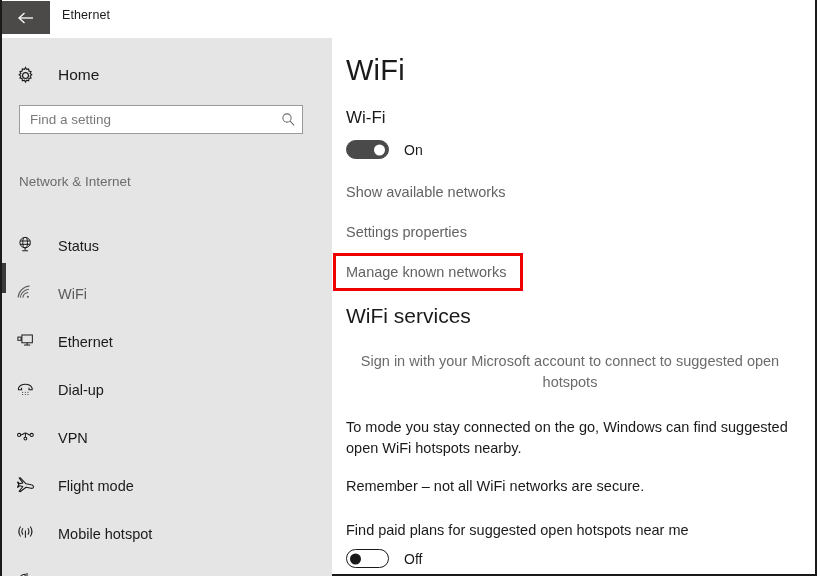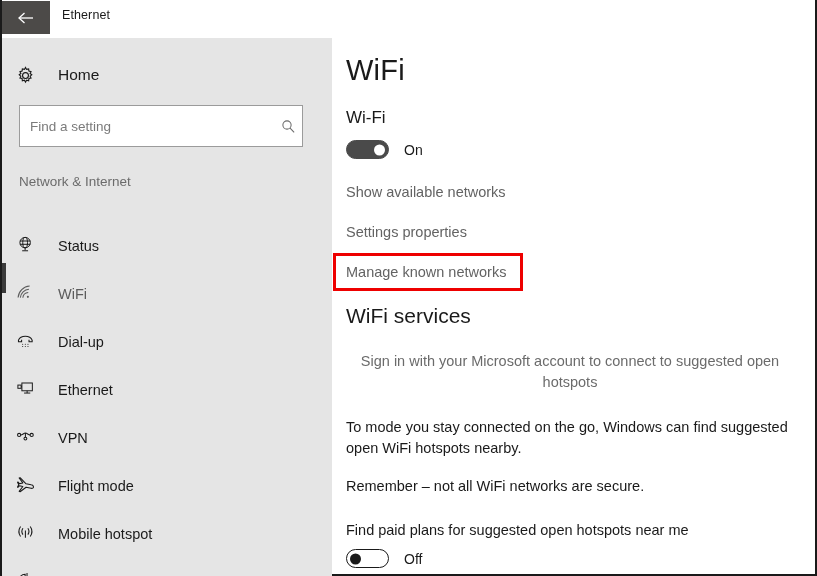--- a/index.html
+++ b/index.html
@@ -85,21 +85,21 @@
     font-size: 15.5px;
     color: #1a1a1a;
     margin-left: 10px;
   }
 
   .search-wrap {
     position: absolute;
     left: 17px;
     top: 67px;
     width: 284px;
-    height: 42px;
+    height: 29px;
     border: 1px solid #9b9b9b;
     box-sizing: border-box;
     background: #ffffff;
     display: flex;
     align-items: center;
   }
   .search-input {
     border: 0;
     outline: 0;
     background: transparent;
@@ -349,52 +349,52 @@
             <path d="M7.2 15.5 A6.2 6.2 0 0 1 12.9 10"></path>
             <circle cx="12.5" cy="14.6" r="1.1" fill="currentColor" stroke="none"></circle>
           </svg>
         </span>
         <span class="nav-label">WiFi</span>
       </div>
 
       <div class="nav-item">
 
         <span class="nav-icon">
+          <svg width="19" height="19" viewBox="0 0 20 20" fill="none" stroke="currentColor" stroke-width="1.05">
+            <rect x="6.2" y="4.2" width="11" height="8.2"></rect>
+            <line x1="8.5" y1="14.8" x2="15" y2="14.8"></line>
+            <line x1="11.7" y1="12.4" x2="11.7" y2="14.8"></line>
+            <rect x="2" y="6.4" width="3.4" height="3.4"></rect>
+            <line x1="5.4" y1="8.1" x2="6.2" y2="8.1"></line>
+          </svg>
+        </span>
+        <span class="nav-label">Ethernet</span>
+      </div>
+
+      <div class="nav-item">
+
+        <span class="nav-icon">
           <svg width="19" height="19" viewBox="0 0 20 20" fill="none" stroke="currentColor" stroke-width="1.1">
             <path d="M2.6 9.6 A7.6 6 0 0 1 17 9.6"></path>
             <path d="M2.6 9.6 L2.6 11.4 L5.9 11.4 L5.9 9.2"></path>
             <path d="M17 9.6 L17 11.4 L13.7 11.4 L13.7 9.2"></path>
             <circle cx="7" cy="14" r="0.55" fill="currentColor" stroke="none"></circle>
             <circle cx="9.8" cy="14" r="0.55" fill="currentColor" stroke="none"></circle>
             <circle cx="12.6" cy="14" r="0.55" fill="currentColor" stroke="none"></circle>
             <circle cx="7" cy="16.3" r="0.55" fill="currentColor" stroke="none"></circle>
             <circle cx="9.8" cy="16.3" r="0.55" fill="currentColor" stroke="none"></circle>
             <circle cx="12.6" cy="16.3" r="0.55" fill="currentColor" stroke="none"></circle>
           </svg>
         </span>
         <span class="nav-label">Dial-up</span>
       </div>
 
       <div class="nav-item">
 
         <span class="nav-icon">
-          <svg width="19" height="19" viewBox="0 0 20 20" fill="none" stroke="currentColor" stroke-width="1.05">
-            <rect x="6.2" y="4.2" width="11" height="8.2"></rect>
-            <line x1="8.5" y1="14.8" x2="15" y2="14.8"></line>
-            <line x1="11.7" y1="12.4" x2="11.7" y2="14.8"></line>
-            <rect x="2" y="6.4" width="3.4" height="3.4"></rect>
-            <line x1="5.4" y1="8.1" x2="6.2" y2="8.1"></line>
-          </svg>
-        </span>
-        <span class="nav-label">Ethernet</span>
-      </div>
-
-      <div class="nav-item">
-
-        <span class="nav-icon">
           <svg width="19" height="19" viewBox="0 0 20 20" fill="none" stroke="currentColor" stroke-width="1.1">
             <circle cx="3.3" cy="8.4" r="1.7"></circle>
             <circle cx="16.5" cy="8.4" r="1.7"></circle>
             <circle cx="9.9" cy="12.2" r="1.5"></circle>
             <path d="M4.9 8.4 C7 8.4 8 6.4 9.9 6.4 C11.8 6.4 12.8 8.4 14.9 8.4"></path>
             <line x1="9.9" y1="6.4" x2="9.9" y2="10.7"></line>
           </svg>
         </span>
         <span class="nav-label">VPN</span>
       </div>

